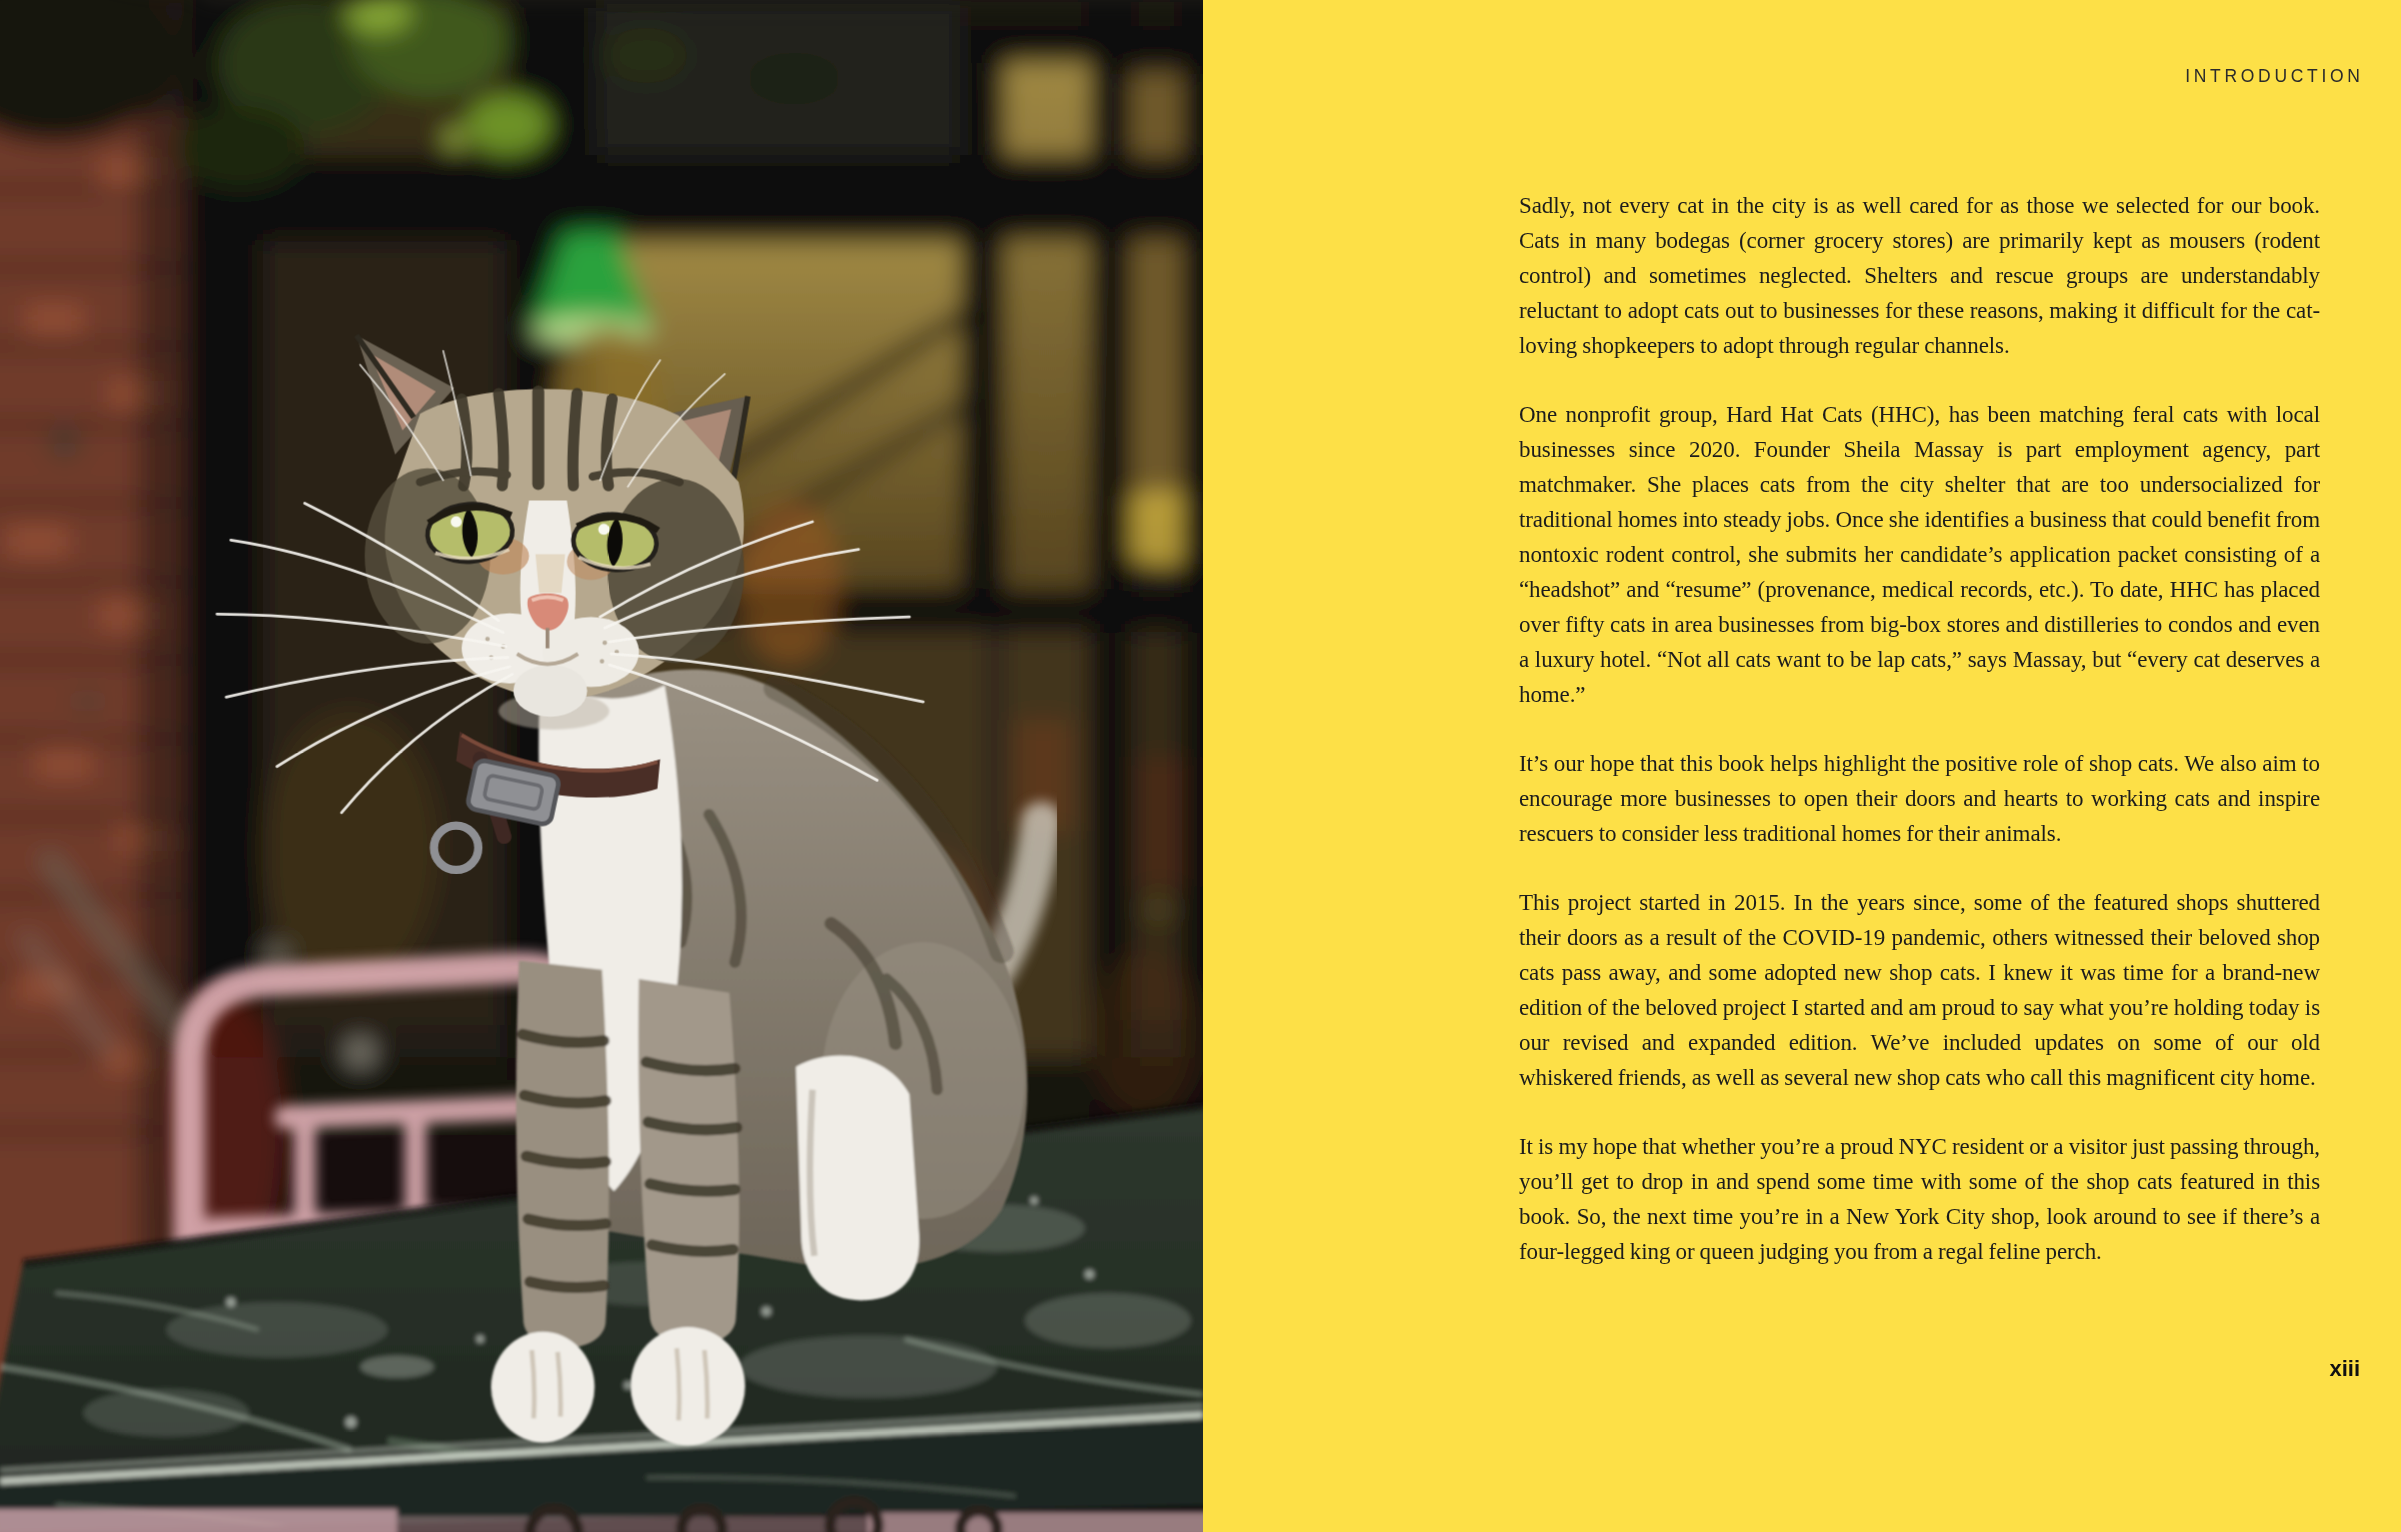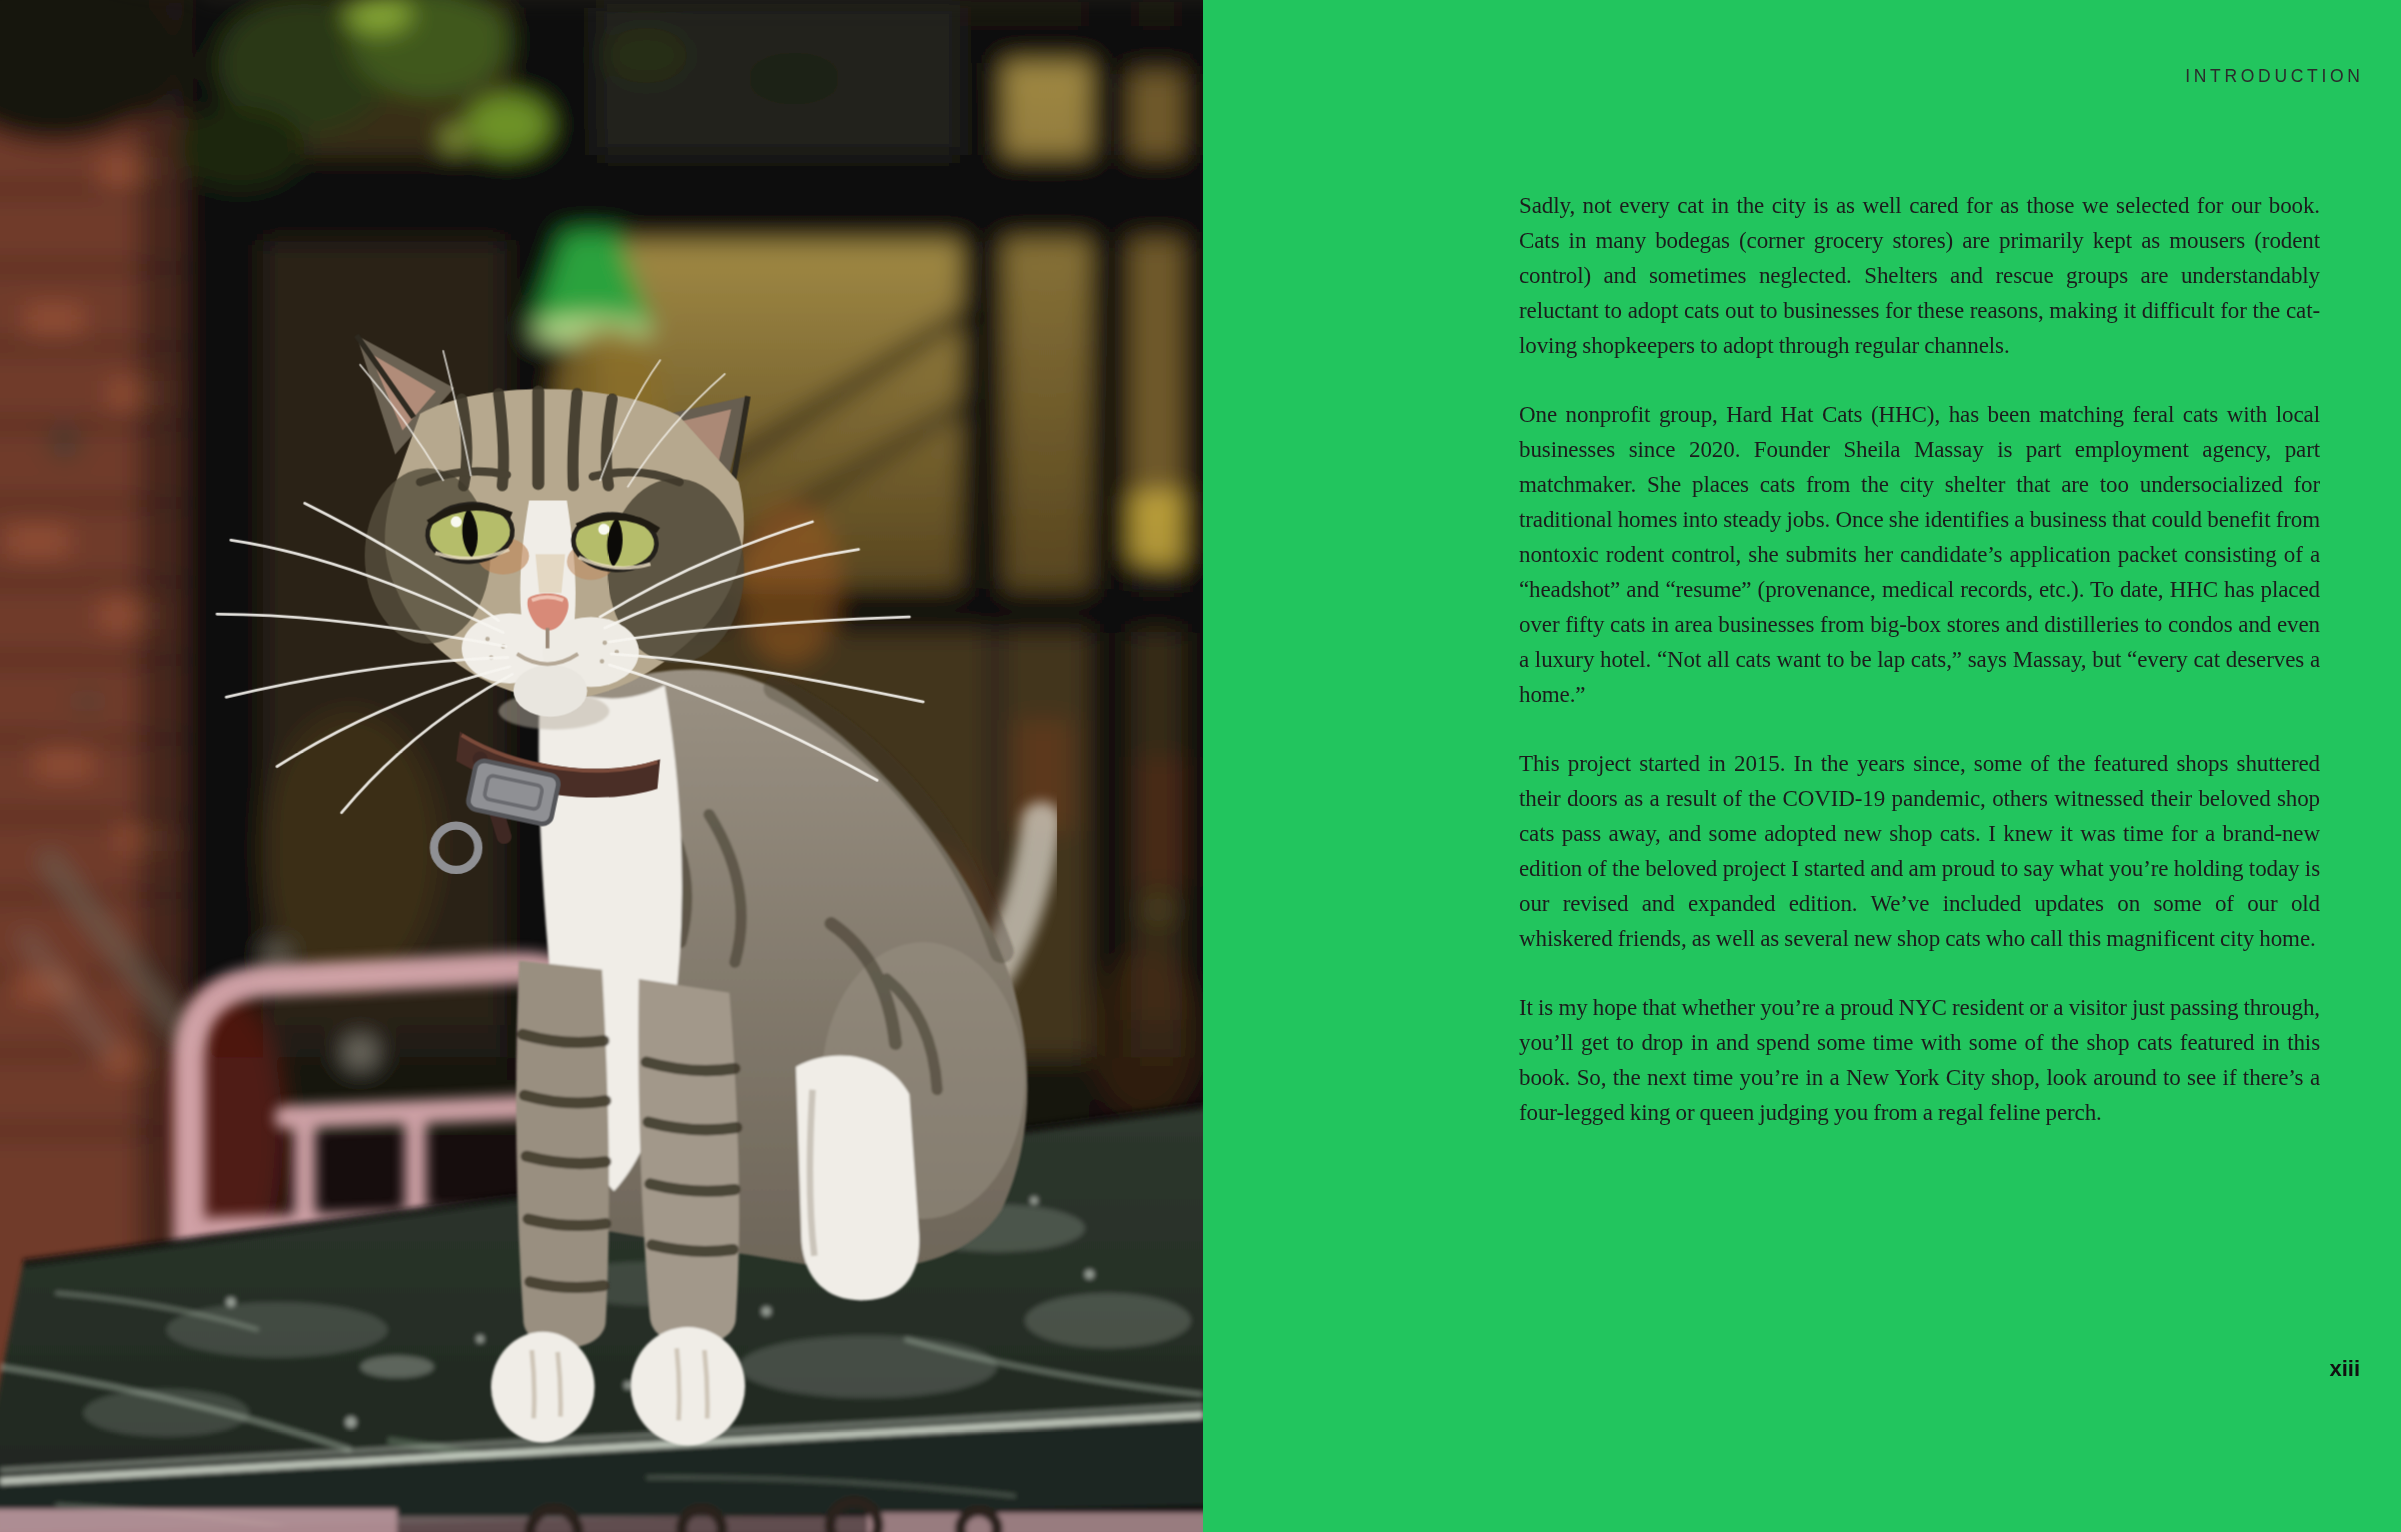--- a/index.html
+++ b/index.html
@@ -1,19 +1,19 @@
 <!DOCTYPE html>
 <html lang="en" style="--bg_dark: #17150f; --brick: #6f3b2c; --brick_light: #995338; --mortar: #4b271e; --frame: #0b0b09; --amber_dim: #43361b; --pane_olive: #6f5a2a; --foliage_dark: #2b3914; --foliage_light: #6d9226; --lamp_green: #29a23e; --lamp_rim: #bddc8e; --glow_amber: #8a6d2a; --chair_pink: #d7a8ad; --red_blob: #5f1d14; --orange_bokeh: #a45a20; --marble_vein: #b7c6b6; --rim_light: #d6ded2; --underside: #0e0c09; --strip_pink: #c7a0a7; --iron: #2a211a; --fur_base: #8d8476; --fur_dark: #3e382a; --fur_mid: #7b7263; --fur_tan: #b6a88e; --fur_white: #f0ede7; --eye_green: #b5bd6a; --nose_pink: #d88a78; --ear_pink: #bd9480; --collar_brown: #4a2e26; --metal: #8f9094; --whisker: #f7f5f0;font-size:14.8px"><head>
 <meta charset="utf-8">
 <style>
   html,body{margin:0;padding:0;background:#ffffff;}
   .page{
     position:relative;
     width:2401px;height:1532px;
-    background:#22c55e;
+    background:#fde047;
     overflow:hidden;
     font-family:"Liberation Serif", serif;
   }
   
   .photo-panel{
     position:absolute;left:0;top:0;width:1203px;height:1532px;
     background:#17150f;
   }
   .photo-panel svg{display:block;width:1203px;height:1532px;}
   
@@ -414,20 +414,21 @@
       </g>
     </svg>
   </div>
 
   <div>
     <div class="running-header">INTRODUCTION</div>
 
     <div class="body-text">
       <p>Sadly, not every cat in the city is as well cared for as those we selected for our book. Cats in many bodegas (corner grocery stores) are primarily kept as mousers (rodent control) and sometimes neglected. Shelters and rescue groups are understandably reluctant to adopt cats out to businesses for these reasons, making it difficult for the cat-loving shopkeepers to adopt through regular channels.</p>
       <p>One nonprofit group, Hard Hat Cats (HHC), has been matching feral cats with local businesses since 2020. Founder Sheila Massay is part employment agency, part matchmaker. She places cats from the city shelter that are too undersocialized for traditional homes into steady jobs. Once she identifies a business that could benefit from nontoxic rodent control, she submits her candidate’s application packet consisting of a “headshot” and “resume” (provenance, medical records, etc.). To date, HHC has placed over fifty cats in area businesses from big-box stores and distilleries to condos and even a luxury hotel. “Not all cats want to be lap cats,” says Massay, but “every cat deserves a home.”</p>
+      <p>It’s our hope that this book helps highlight the positive role of shop cats. We also aim to encourage more businesses to open their doors and hearts to working cats and inspire rescuers to consider less traditional homes for their animals.</p>
       <p>This project started in 2015. In the years since, some of the featured shops shuttered their doors as a result of the COVID-19 pandemic, others witnessed their beloved shop cats pass away, and some adopted new shop cats. I knew it was time for a brand-new edition of the beloved project I started and am proud to say what you’re holding today is our revised and expanded edition. We’ve included updates on some of our old whiskered friends, as well as several new shop cats who call this magnificent city home.</p>
       <p>It is my hope that whether you’re a proud NYC resident or a visitor just passing through, you’ll get to drop in and spend some time with some of the shop cats featured in this book. So, the next time you’re in a New York City shop, look around to see if there’s a four-legged king or queen judging you from a regal feline perch.</p>
     </div>
 
     <div class="folio">xiii</div>
   </div>
 </div>
 
 
 </body></html>

